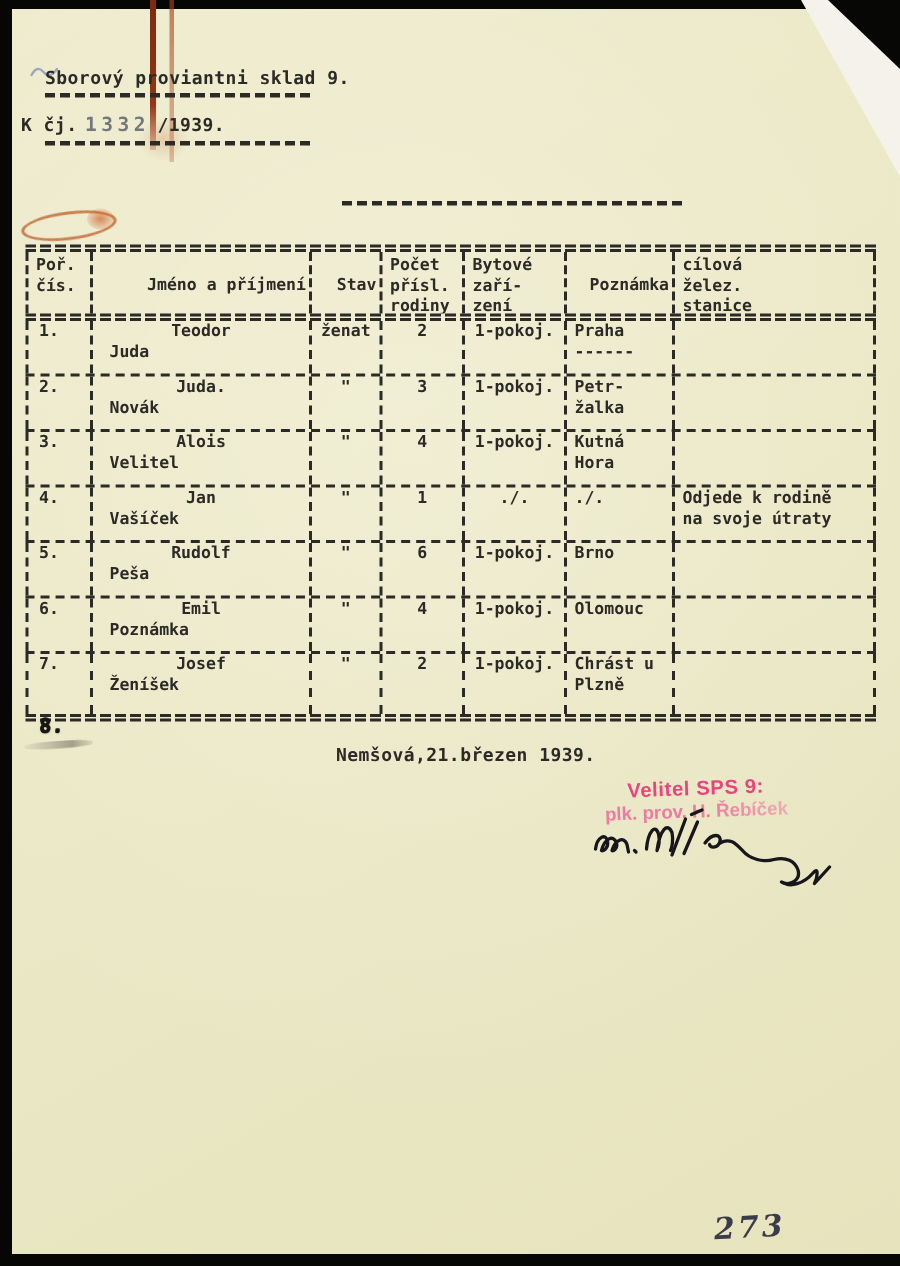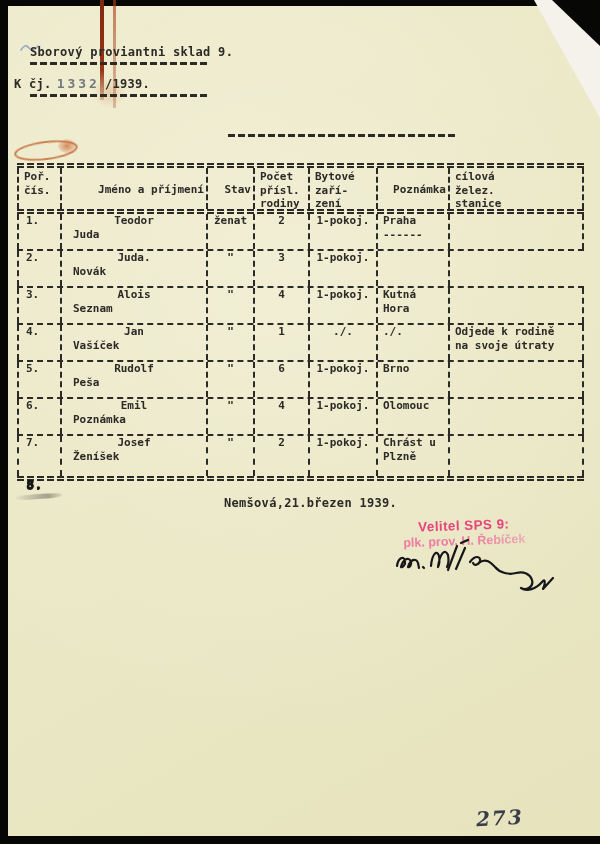--- a/index.html
+++ b/index.html
@@ -139,27 +139,29 @@
     </div>
         <div class="trow">
       <div class="cell c0 num">2.</div>
       <div class="cell c1">
         <span class="fname">Juda.</span>
         <span class="lname">Novák</span>
       </div>
       <div class="cell c2 mid">"</div>
       <div class="cell c3 mid">3</div>
       <div class="cell c4 mid">1-pokoj.</div>
+      <div class="cell c5 pre">Petr-
+žalka</div>
       <div class="cell c6 pre"></div>
     </div>
         <div class="trow">
       <div class="cell c0 num">3.</div>
       <div class="cell c1">
         <span class="fname">Alois</span>
-        <span class="lname">Seznam</span>
+        <span class="lname">Velitel</span>
       </div>
       <div class="cell c2 mid">"</div>
       <div class="cell c3 mid">4</div>
       <div class="cell c4 mid">1-pokoj.</div>
       <div class="cell c5 pre">Kutná
 Hora</div>
       <div class="cell c6 pre"></div>
     </div>
         <div class="trow">
       <div class="cell c0 num">4.</div>

